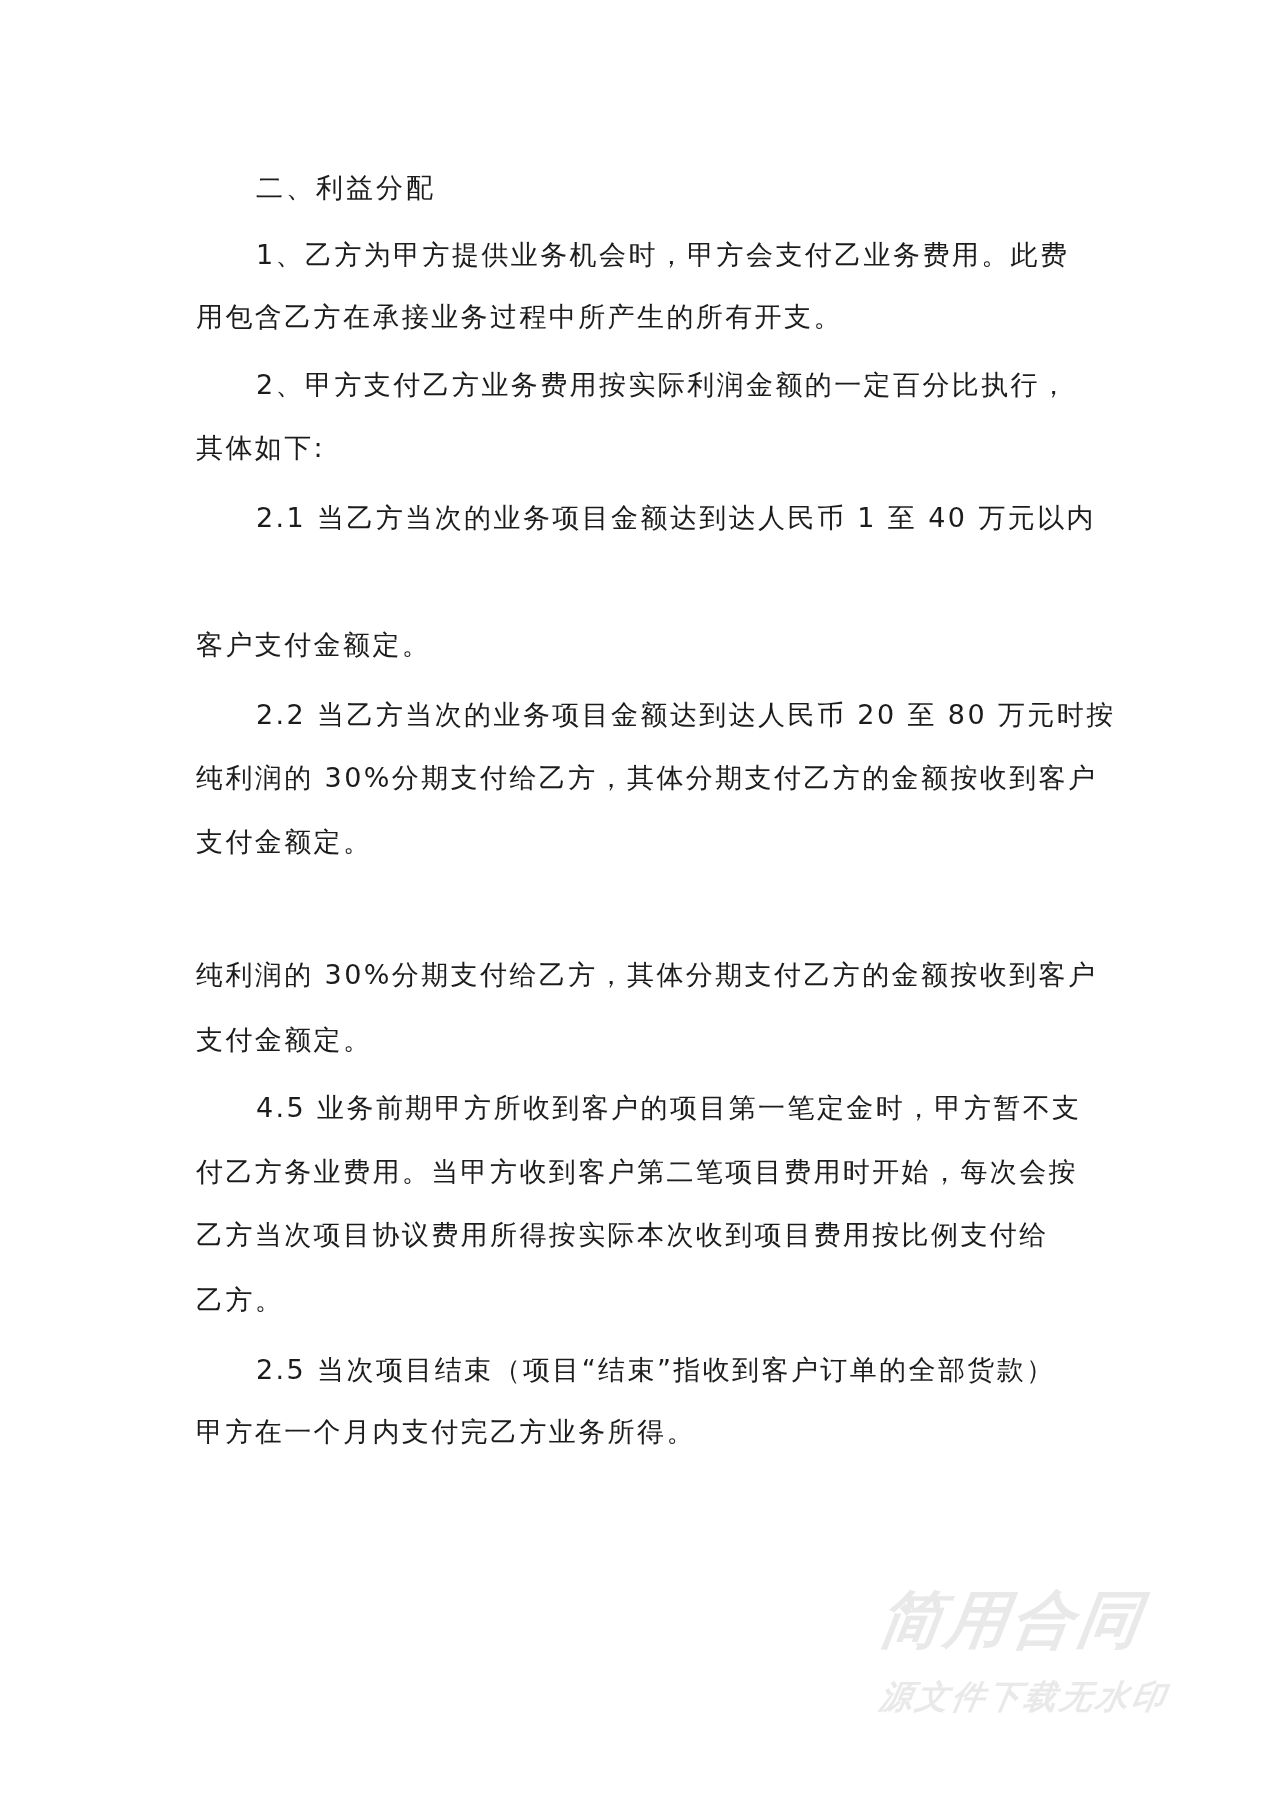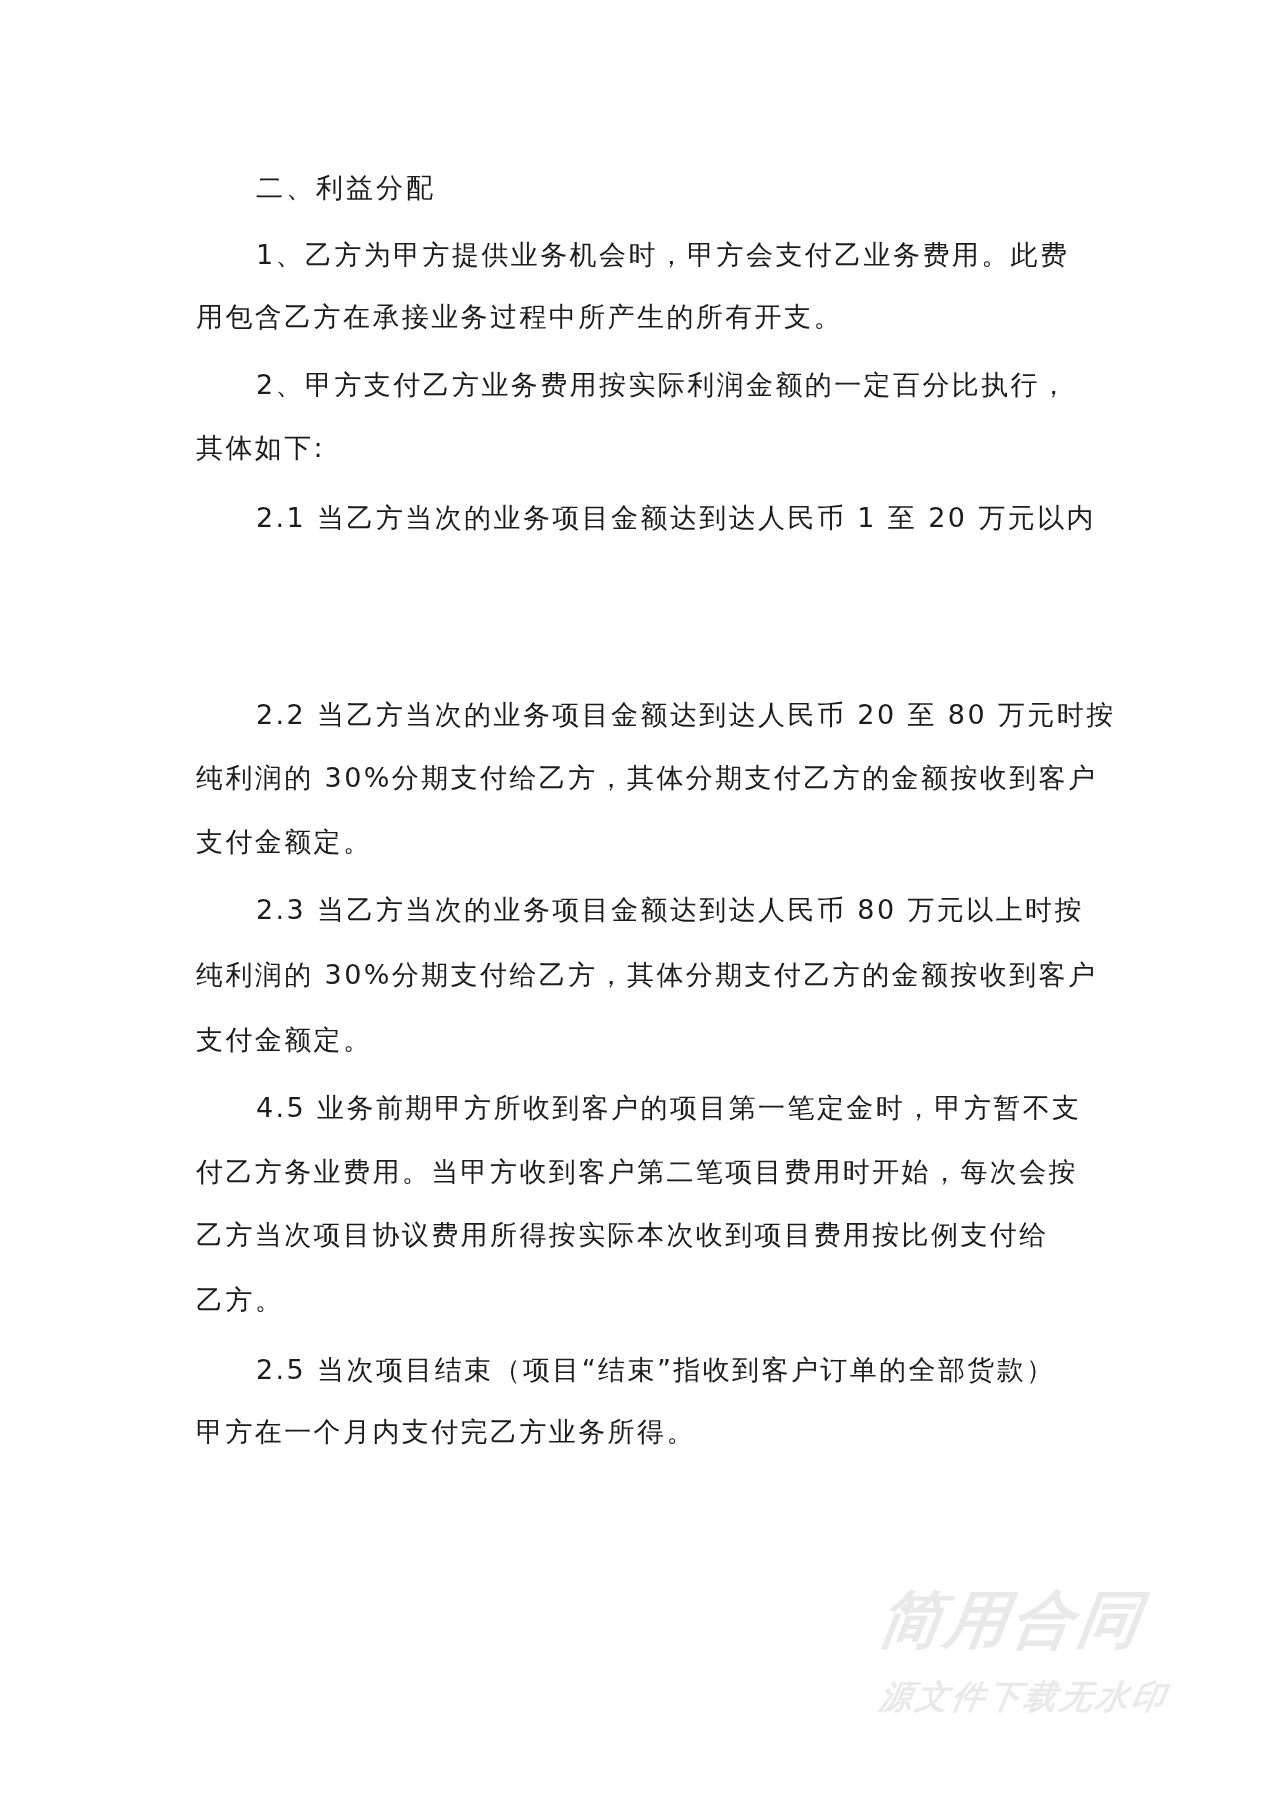--- a/index.html
+++ b/index.html
@@ -64,25 +64,25 @@
 </head>
 <body>
 
 <div class="page">
 
   <div class="line indent heading" style="top:168px">二、利益分配</div>
   <div class="line indent" style="top:235px">1、乙方为甲方提供业务机会时，甲方会支付乙业务费用。此费</div>
   <div class="line" style="top:297px">用包含乙方在承接业务过程中所产生的所有开支。</div>
   <div class="line indent" style="top:365px">2、甲方支付乙方业务费用按实际利润金额的一定百分比执行，</div>
   <div class="line" style="top:428px">其体如下:</div>
-  <div class="line indent" style="top:498px">2.1 当乙方当次的业务项目金额达到达人民币 1 至 20 万元以内</div>
+  <div class="line indent" style="top:498px">2.1 当乙方当次的业务项目金额达到达人民币 1 至 40 万元以内</div>
+  <div class="line" style="top:625px">客户支付金额定。</div>
   <div class="line indent" style="top:695px">2.2 当乙方当次的业务项目金额达到达人民币 20 至 80 万元时按</div>
   <div class="line" style="top:758px">纯利润的 30%分期支付给乙方，其体分期支付乙方的金额按收到客户</div>
   <div class="line" style="top:822px">支付金额定。</div>
-  <div class="line indent" style="top:890px">2.3 当乙方当次的业务项目金额达到达人民币 80 万元以上时按</div>
   <div class="line" style="top:955px">纯利润的 30%分期支付给乙方，其体分期支付乙方的金额按收到客户</div>
   <div class="line" style="top:1020px">支付金额定。</div>
   <div class="line indent" style="top:1088px">4.5 业务前期甲方所收到客户的项目第一笔定金时，甲方暂不支</div>
   <div class="line" style="top:1152px">付乙方务业费用。当甲方收到客户第二笔项目费用时开始，每次会按</div>
   <div class="line" style="top:1215px">乙方当次项目协议费用所得按实际本次收到项目费用按比例支付给</div>
   <div class="line" style="top:1280px">乙方。</div>
   <div class="line indent" style="top:1350px">2.5 当次项目结束（项目“结束”指收到客户订单的全部货款）</div>
   <div class="line" style="top:1412px">甲方在一个月内支付完乙方业务所得。</div>
 
   <div class="watermark">

